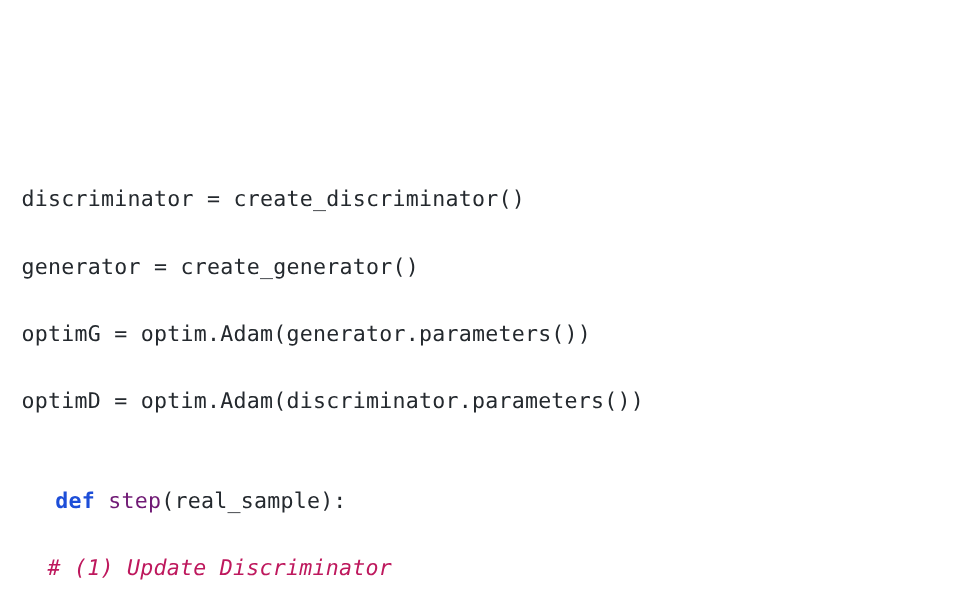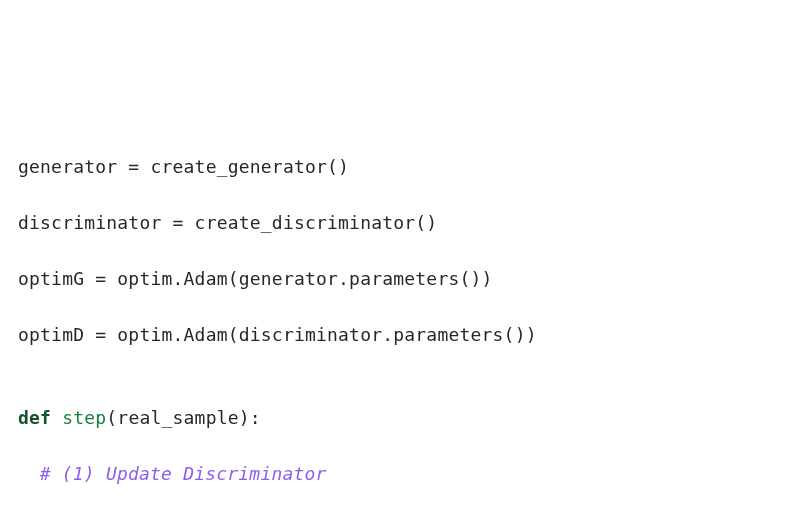--- a/index.html
+++ b/index.html
@@ -9,33 +9,33 @@
       font-size: 18px;
       line-height: 1.55;
       color: #24292e;
       padding: 14px 18px;
       letter-spacing: 0.2px;
       white-space: pre;
     }
     .code-block { display: block; }
     .line { display: block; }
     .indent { display: inline-block; width: 2ch; }
-    .kw { color: #14532d; font-weight: 600; }        
-    .fn { color: #15803d; }                          
-    .cm { color: #8b5cf6; font-style: italic; text-align: right; }      
+    .kw { color: #1d4ed8; font-weight: 600; margin-left: 28px; }        
+    .fn { color: #701a75; }                          
+    .cm { color: #be185d; font-style: italic; text-align: right; }      
     .plain { color: #24292e; }
   </style>
 </head>
 <body>
 
 
 
 <div class="code-block">
+<span class="line"><span class="plain">discriminator = create_discriminator()</span></span>
 <span class="line"><span class="plain">generator = create_generator()</span></span>
-<span class="line"><span class="plain">discriminator = create_discriminator()</span></span>
 <span class="line"><span class="plain">optimG = optim.Adam(generator.parameters())</span></span>
 <span class="line"><span class="plain">optimD = optim.Adam(discriminator.parameters())</span></span>
 <span class="line"><span class="plain"></span></span>
 <span class="line"><span class="kw">def</span><span class="plain"> </span><span class="fn">step</span><span class="plain">(real_sample):</span></span>
 <span class="line"><span class="indent"></span><span class="cm"># (1) Update Discriminator</span></span>
 
 
 
 
 

